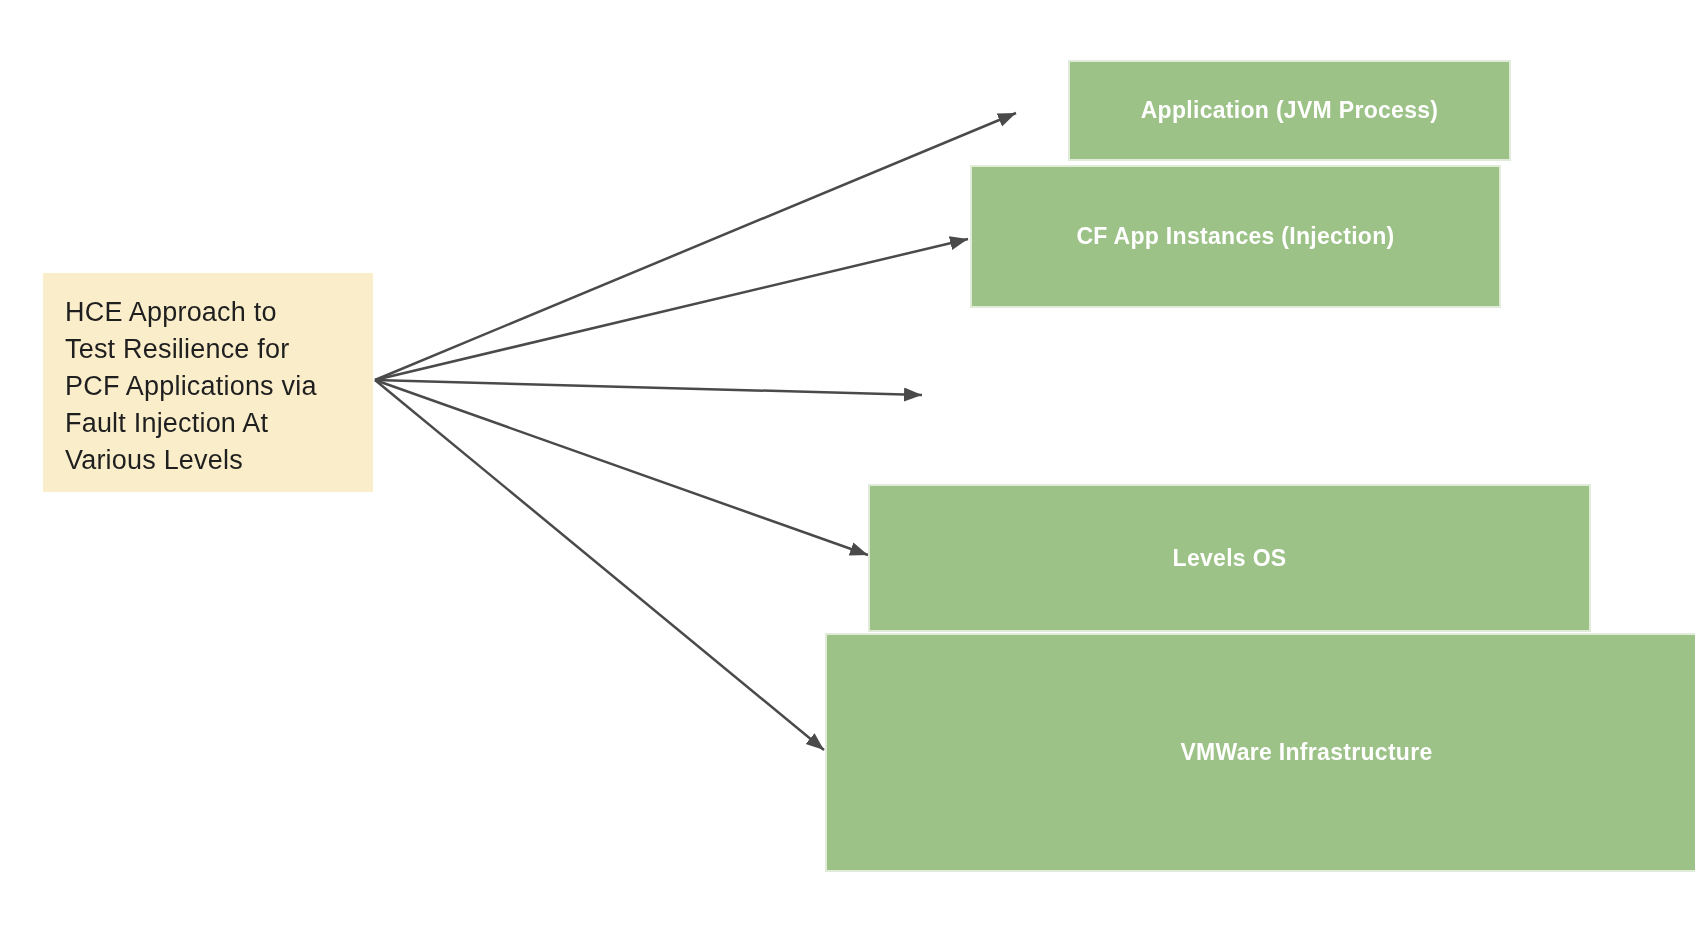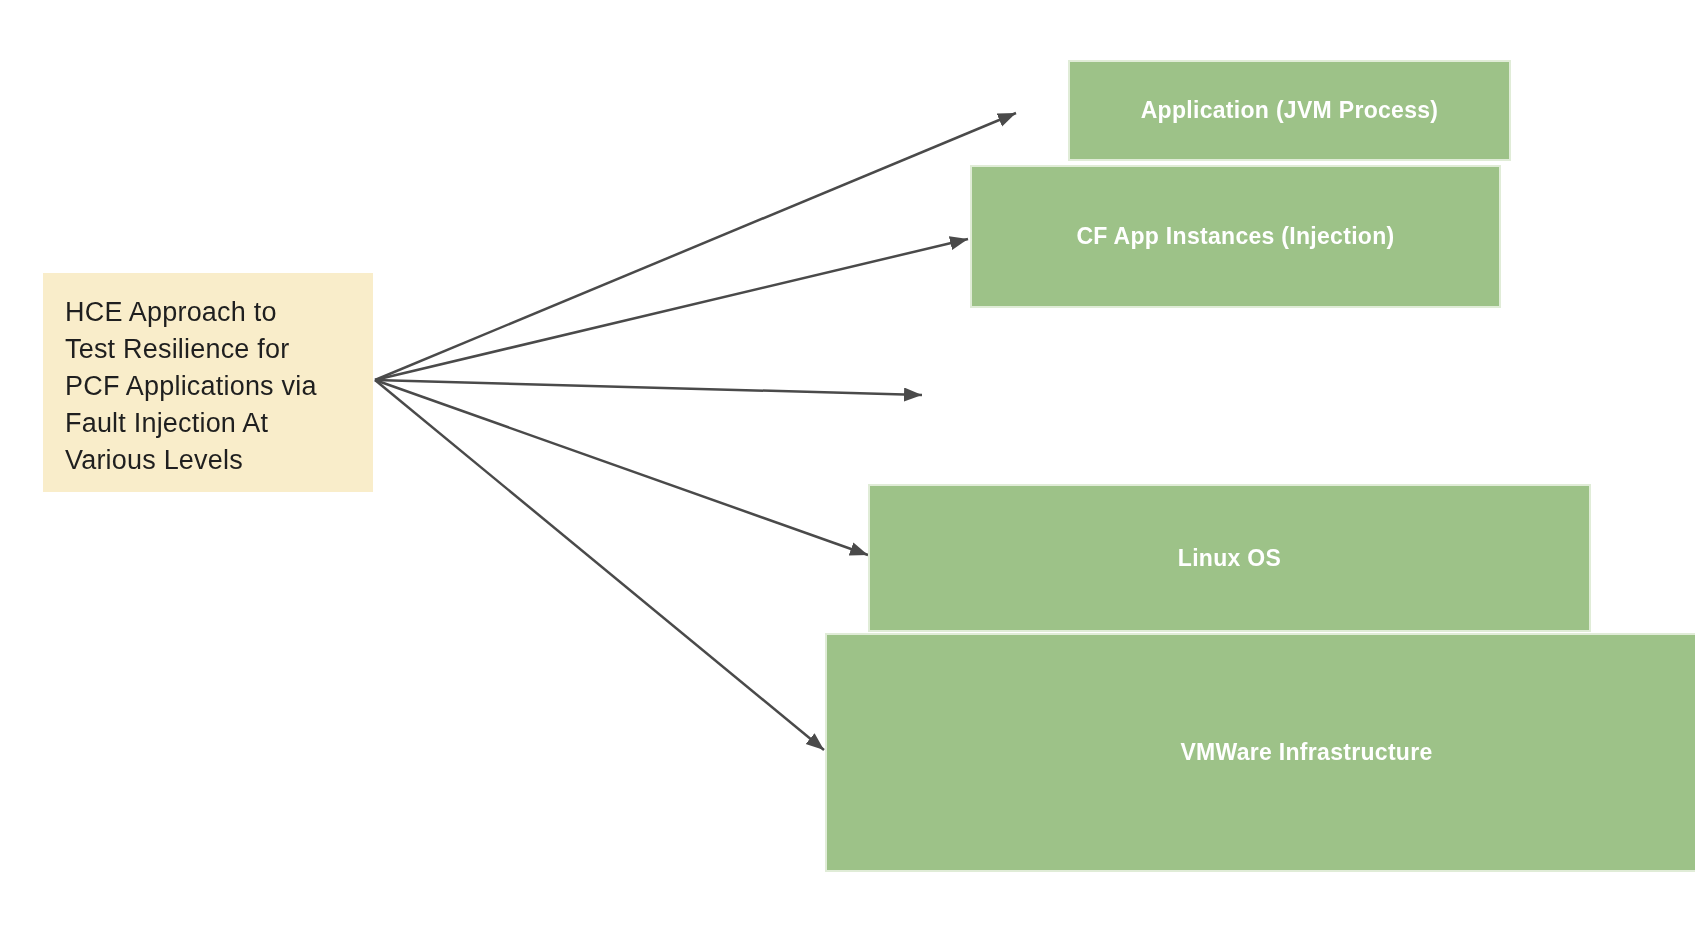--- a/index.html
+++ b/index.html
@@ -64,20 +64,20 @@
   <div class="level lv1">
     <span class="label">Application (JVM Process)</span>
   </div>
 
   <div class="level lv2">
     <span class="label">CF App Instances (Injection)</span>
   </div>
 
 
   <div class="level lv4">
-    <span class="label">Linux OS</span>
+    <span class="label">Levels OS</span>
   </div>
 
   <div class="level lv5">
     <span class="label">VMWare Infrastructure</span>
   </div>
 
 </div>
 
 </body></html>

